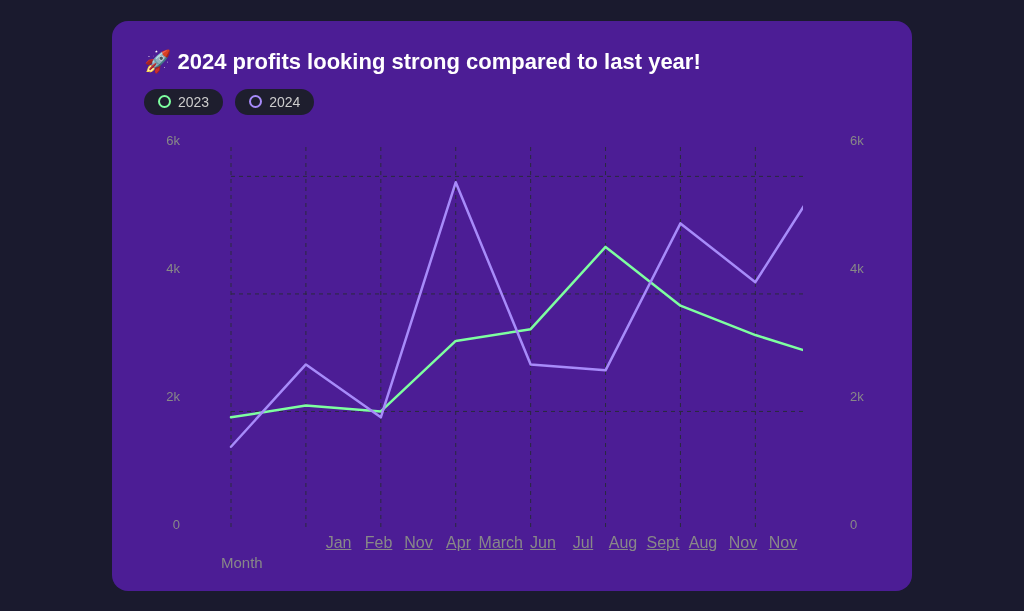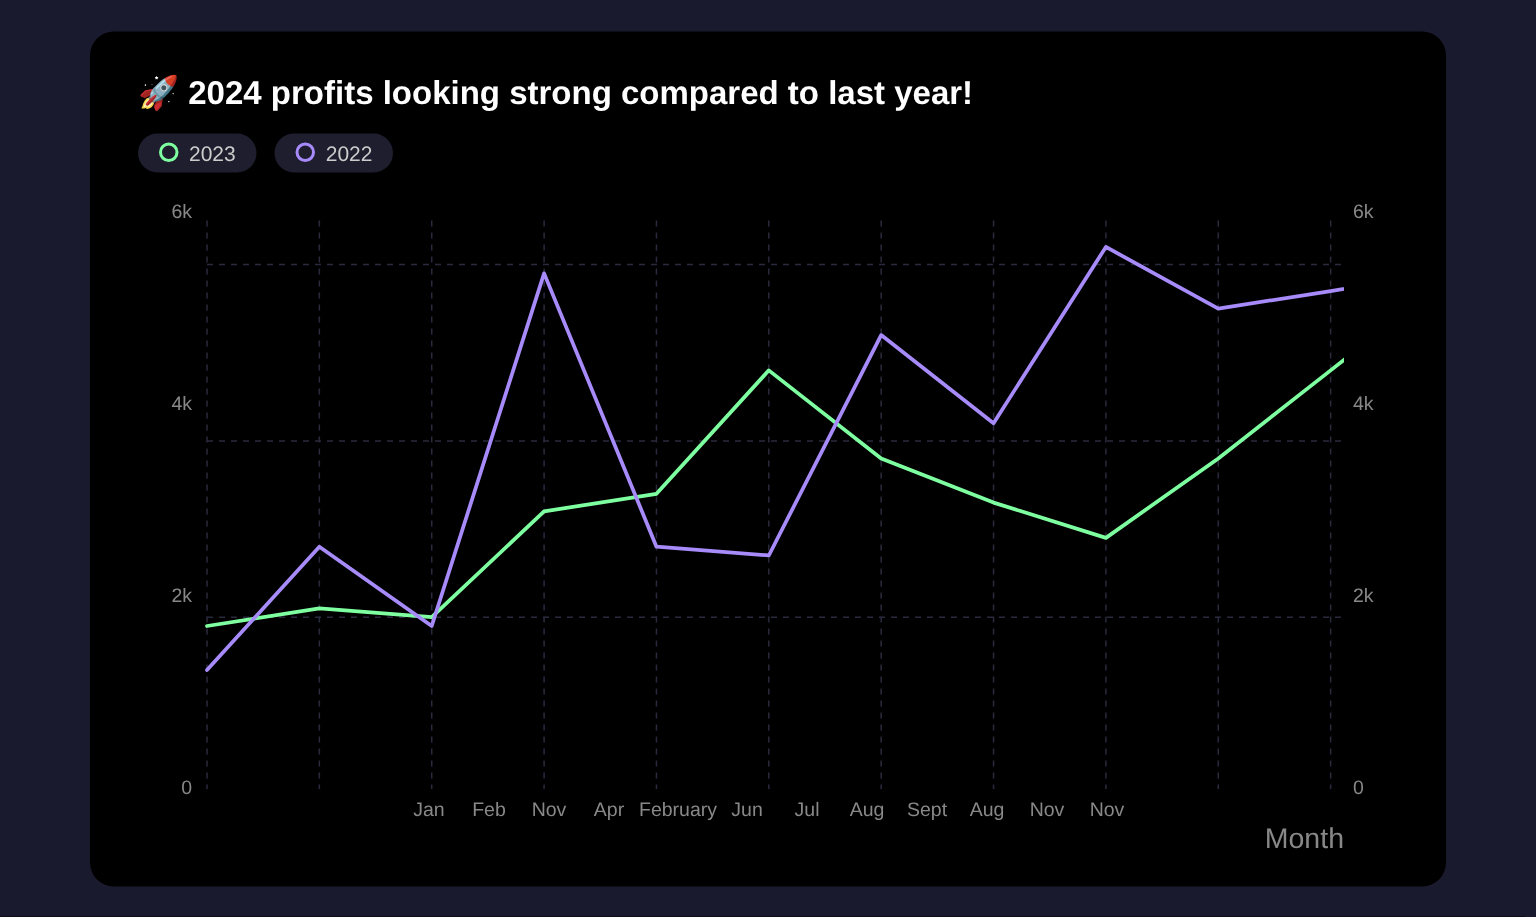--- a/index.html
+++ b/index.html
@@ -6,23 +6,23 @@
     body {
       background: #1a1a2e;
       display: flex;
       align-items: center;
       justify-content: center;
       width: 1024px;
       height: 611px;
       font-family: -apple-system, BlinkMacSystemFont, 'Segoe UI', sans-serif;
     }
     .card {
-      background: #000000;
+      background: #4c1d95;
       border-radius: 16px;
-      width: 904px;
+      width: 800px;
       height: 570px;
       padding: 28px 32px 20px 32px;
       display: flex;
       flex-direction: column;
     }
     .title {
       color: #ffffff;
       font-size: 22px;
       font-weight: 700;
       margin-bottom: 14px;
@@ -50,20 +50,21 @@
       border-radius: 50%;
       border: 2.5px solid;
       background: transparent;
     }
     .legend-dot.y2023 { border-color: #7effa0; }
     .legend-dot.y2024 { border-color: #a78bfa; }
     .chart-area {
       flex: 1;
       position: relative;
       display: flex;
+      gap: 41px;
     }
     .y-axis {
       width: 36px;
       display: flex;
       flex-direction: column;
       justify-content: space-between;
       align-items: flex-end;
       padding-bottom: 38px;
       color: #888;
       font-size: 13px;
@@ -88,50 +89,51 @@
     .svg-container {
       flex: 1;
       position: relative;
     }
     svg.chart {
       width: 100%;
       height: 100%;
     }
     .x-axis {
       display: flex;
-      justify-content: center;
+      justify-content: flex-end;
       padding: 6px 0 0 0;
       color: #888;
-      font-size: 13px;
+      font-size: 16px;
+      text-decoration: underline;
     }
     .x-label {
       text-align: center;
       min-width: 40px;
     }
     .x-title {
-      text-align: right;
+      text-align: left;
       color: #888;
-      font-size: 19px;
+      font-size: 15px;
       margin-top: 2px;
       font-weight: 500;
     }
   </style>
 </head>
 <body>
 
 <div class="card">
   <div class="title">🚀 2024 profits looking strong compared to last year!</div>
   <div class="legend">
     <div class="legend-item">
       <div class="legend-dot y2023"></div>
       <span>2023</span>
     </div>
     <div class="legend-item">
       <div class="legend-dot y2024"></div>
-      <span>2022</span>
+      <span>2024</span>
     </div>
   </div>
   <div class="chart-area">
     <div class="y-axis">
 
     <div>6k</div>
         <div>4k</div>
         <div>2k</div>
         <div>0</div>
       </div>
@@ -156,21 +158,21 @@
             <line x1="834" x2="834" y1="14" y2="396" stroke="#2a2a3e" stroke-width="1" stroke-dasharray="4,4"></line>
             <path d="M 10,284.3384615384615 L 84.9090909090909,272.5846153846154 L 159.8181818181818,278.46153846153845 L 234.72727272727272,207.93846153846152 L 309.6363636363636,196.18461538461537 L 384.54545454545456,113.90769230769229 L 459.45454545454544,172.67692307692306 L 534.3636363636364,202.06153846153848 L 609.2727272727273,225.56923076923076 L 684.1818181818182,172.67692307692306 L 759.0909090909091,113.90769230769229 L 834,55.13846153846151" fill="none" stroke="#7effa0" stroke-width="2.5" stroke-linejoin="round" stroke-linecap="round"></path>
             <path d="M 10,313.7230769230769 L 84.9090909090909,231.44615384615383 L 159.8181818181818,284.3384615384615 L 234.72727272727272,49.261538461538464 L 309.6363636363636,231.44615384615383 L 384.54545454545456,237.3230769230769 L 459.45454545454544,90.39999999999998 L 534.3636363636364,149.16923076923075 L 609.2727272727273,31.630769230769204 L 684.1818181818182,72.76923076923077 L 759.0909090909091,61.01538461538462 L 834,49.261538461538464" fill="none" stroke="#a78bfa" stroke-width="2.5" stroke-linejoin="round" stroke-linecap="round"></path>
           </svg>
       </div>
       <div class="x-axis" id="x-axis-labels">
       <div class="x-label">Jan</div>
           <div class="x-label">Feb</div>
           <div class="x-label">Nov</div>
           <div class="x-label">Apr</div>
-          <div class="x-label">February</div>
+          <div class="x-label">March</div>
           <div class="x-label">Jun</div>
           <div class="x-label">Jul</div>
           <div class="x-label">Aug</div>
           <div class="x-label">Sept</div>
           <div class="x-label">Aug</div>
           <div class="x-label">Nov</div>
           <div class="x-label">Nov</div>
         </div>
       <div class="x-title">Month</div>
     </div>

